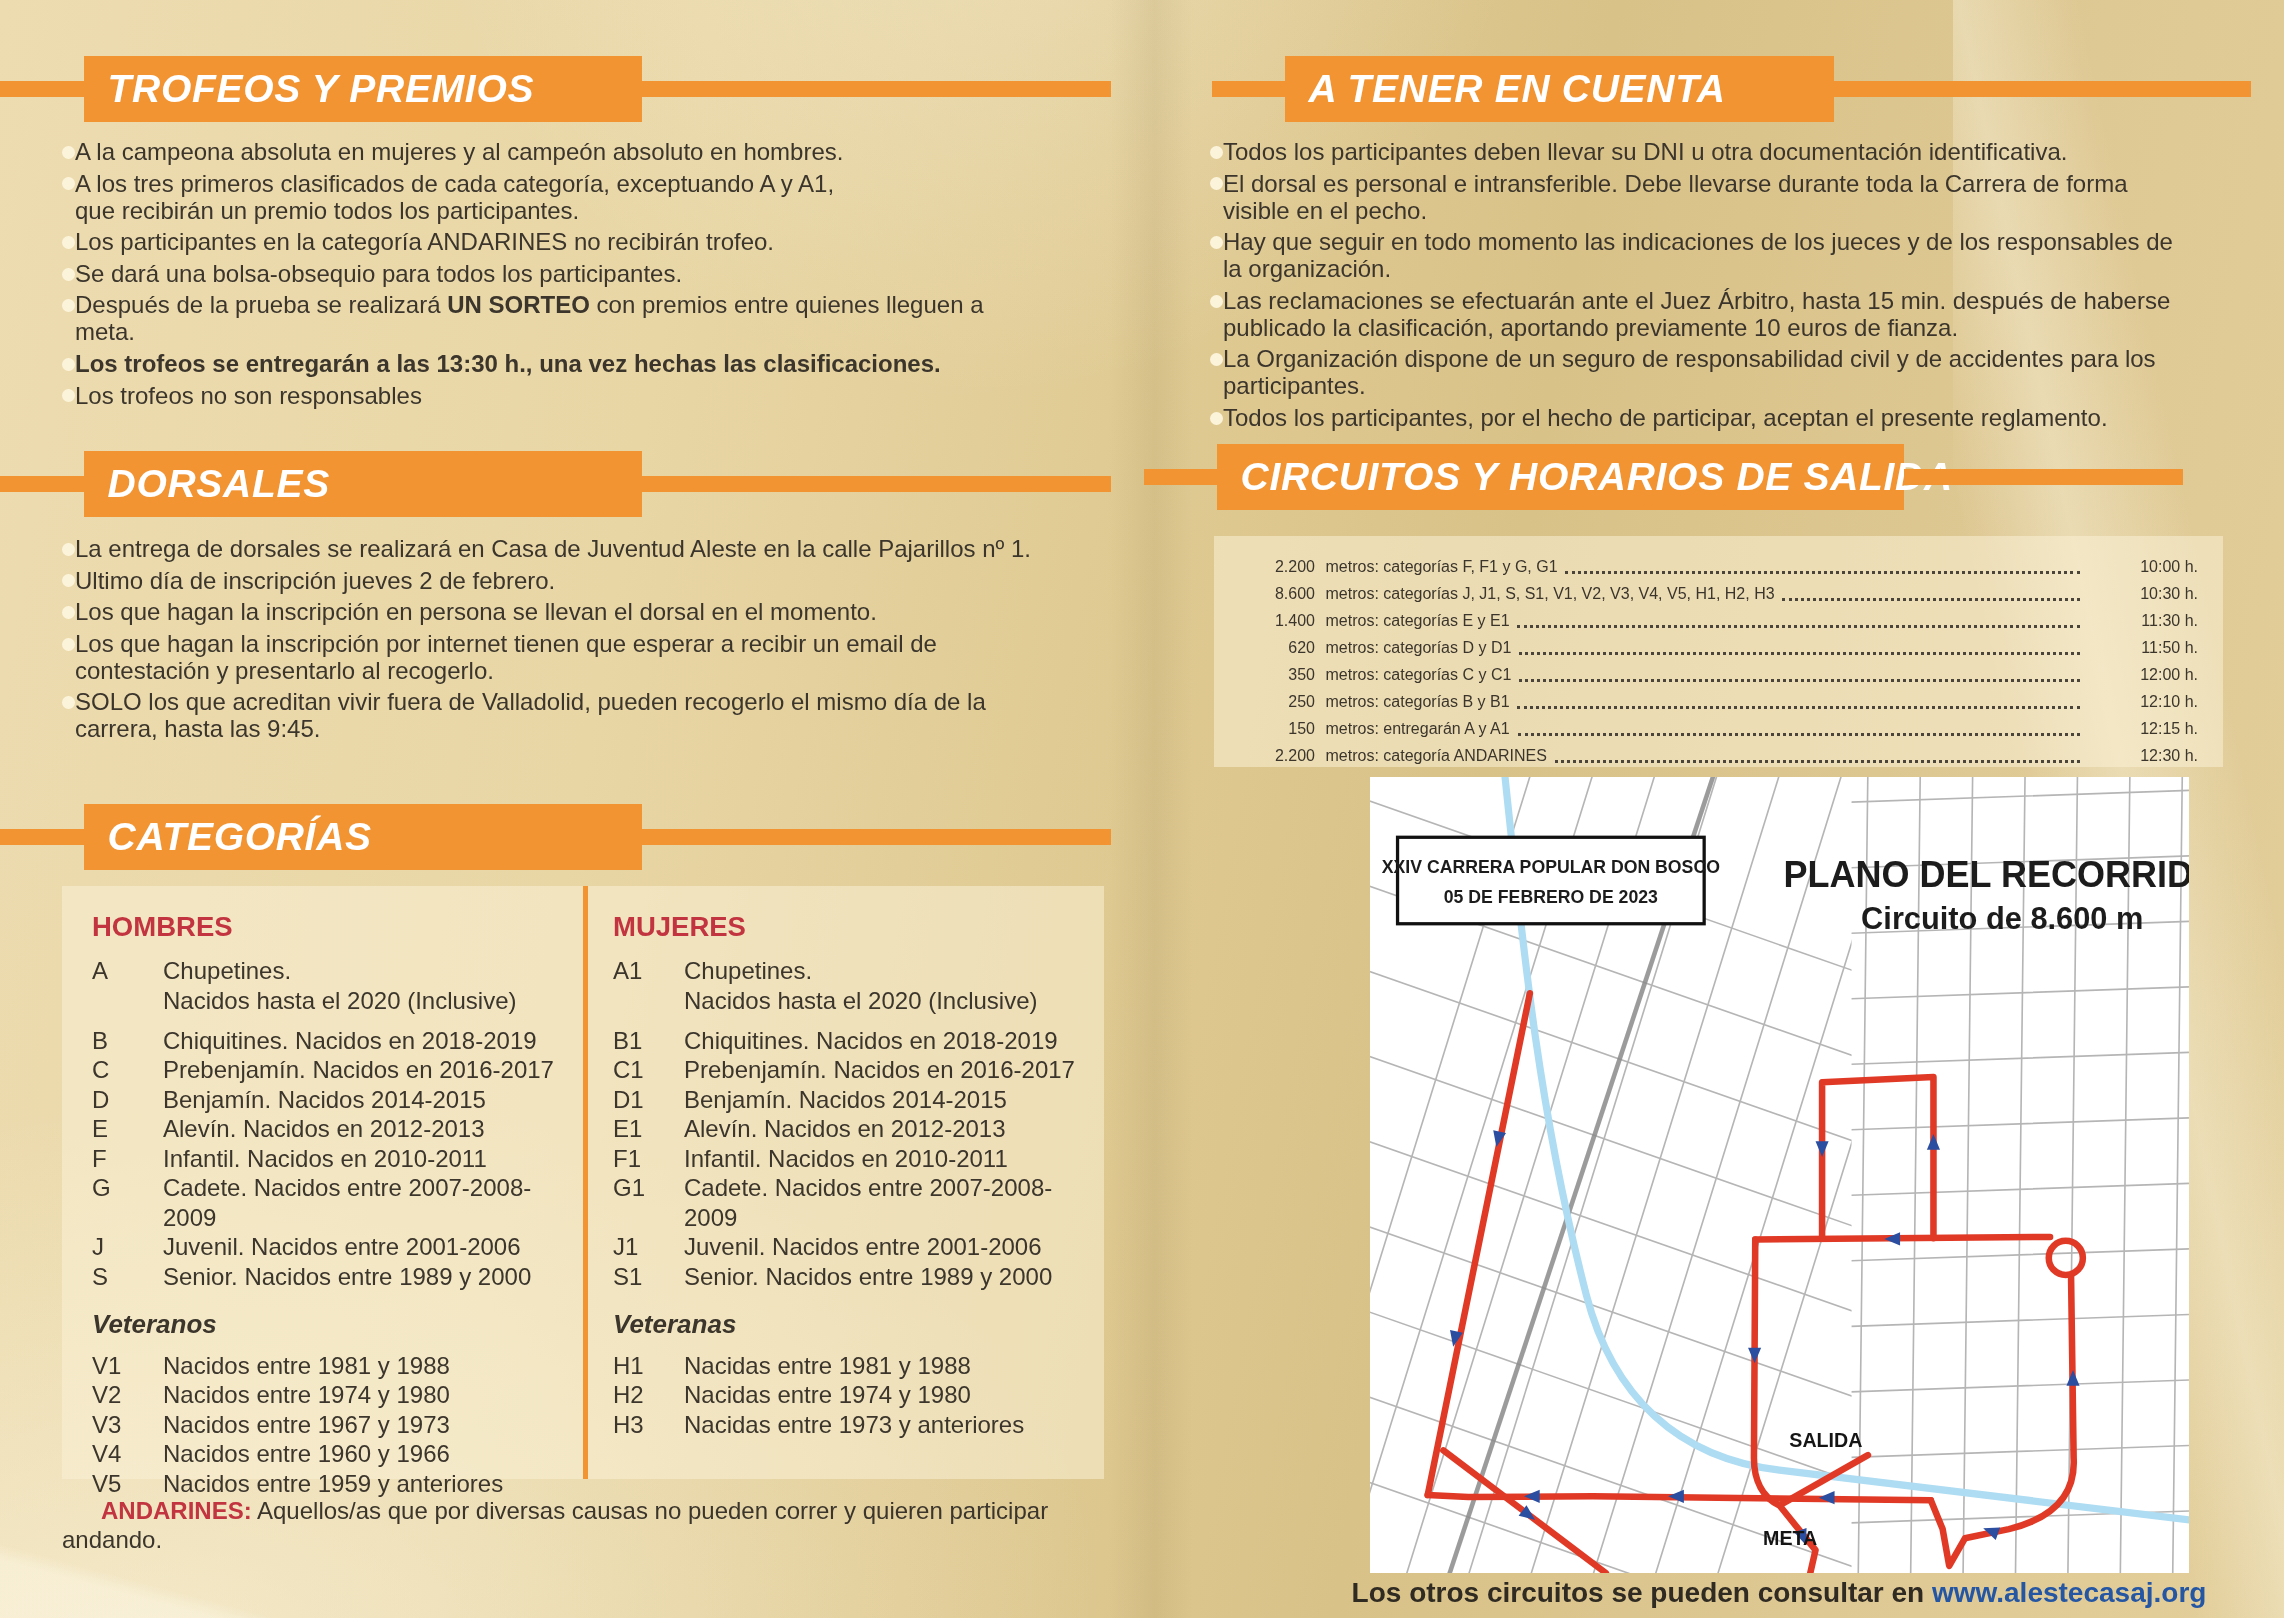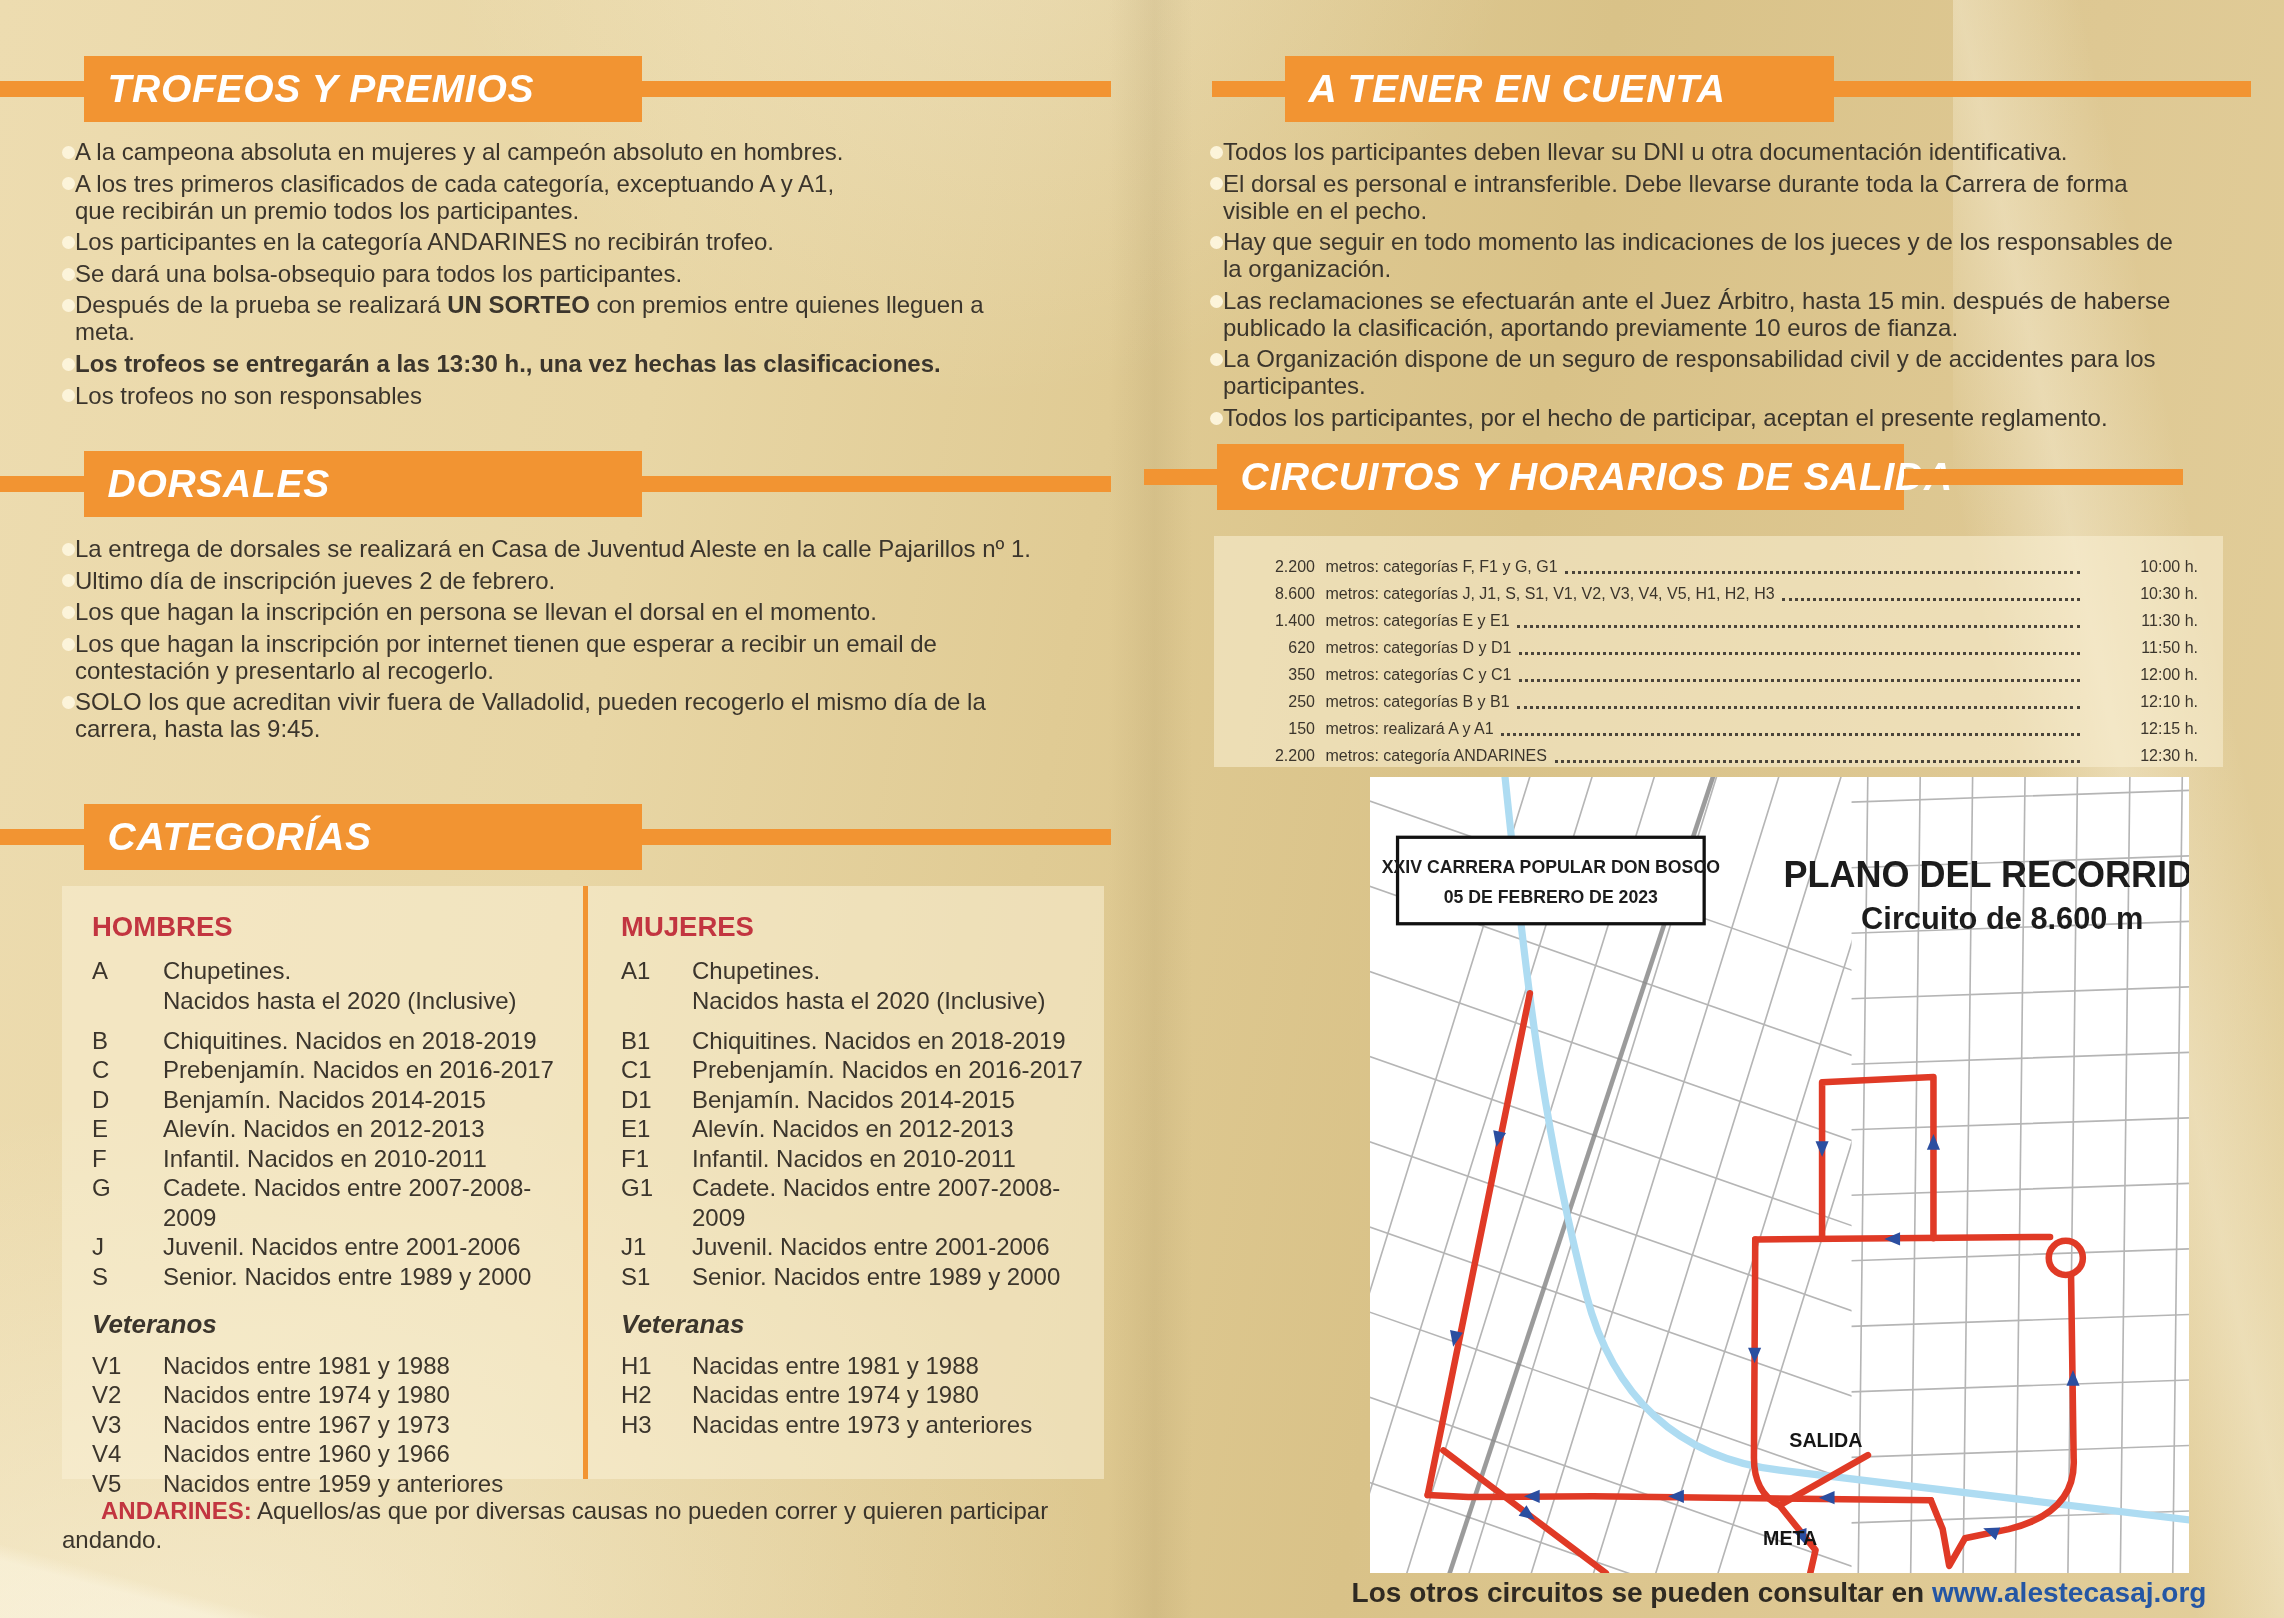--- a/index.html
+++ b/index.html
@@ -58,21 +58,21 @@
   .bullet-text{font-size:24px;line-height:27px;color:var(--ink);white-space:pre-wrap;}
   .b{font-weight:700;}
   #list-trofeos{left:62px;top:138px;width:1055px;}
   #list-dorsales{left:62px;top:535px;width:1055px;}
   #list-tener{left:1210px;top:138px;width:1022px;}
 
   
   #cat-panel{position:absolute;left:62px;top:886px;width:1042px;height:593px;
     background:var(--panel);display:flex;}
   .cat-col{width:50%;padding:25px 9.2px 0 30px;}
-  .cat-col.right{border-left:5.2px solid var(--orange);padding-left:33px;}
+  .cat-col.right{border-left:5.2px solid var(--orange);padding-left:25px;}
   .cat-header{font-size:27.5px;font-weight:700;color:var(--red);margin-bottom:13px;}
   .cat-row{display:flex;font-size:24px;line-height:29.5px;color:var(--ink);}
   .cat-row .code{flex:0 0 71px;}
   .cat-row .ctext{white-space:pre-wrap;}
   .row-a{margin-bottom:10.5px;}
   .vet-header{font-size:26px;font-weight:700;font-style:italic;color:var(--ink);margin:18.4px 0 10.5px;}
 
   
   #andarines{position:absolute;left:62px;top:1496px;width:1068px;
     font-size:24px;line-height:29px;color:var(--ink);}
@@ -389,21 +389,21 @@
         <span class="stime">12:00 h.</span>
       </div>
     <div class="sch-row">
         <span class="dist">250</span>
         <span class="slabel">metros: categorías B y B1</span>
         <span class="leader"></span>
         <span class="stime">12:10 h.</span>
       </div>
     <div class="sch-row">
         <span class="dist">150</span>
-        <span class="slabel">metros: realizará A y A1</span>
+        <span class="slabel">metros: entregarán A y A1</span>
         <span class="leader"></span>
         <span class="stime">12:15 h.</span>
       </div>
     <div class="sch-row">
         <span class="dist">2.200</span>
         <span class="slabel">metros: categoría ANDARINES</span>
         <span class="leader"></span>
         <span class="stime">12:30 h.</span>
       </div>
   </div>

